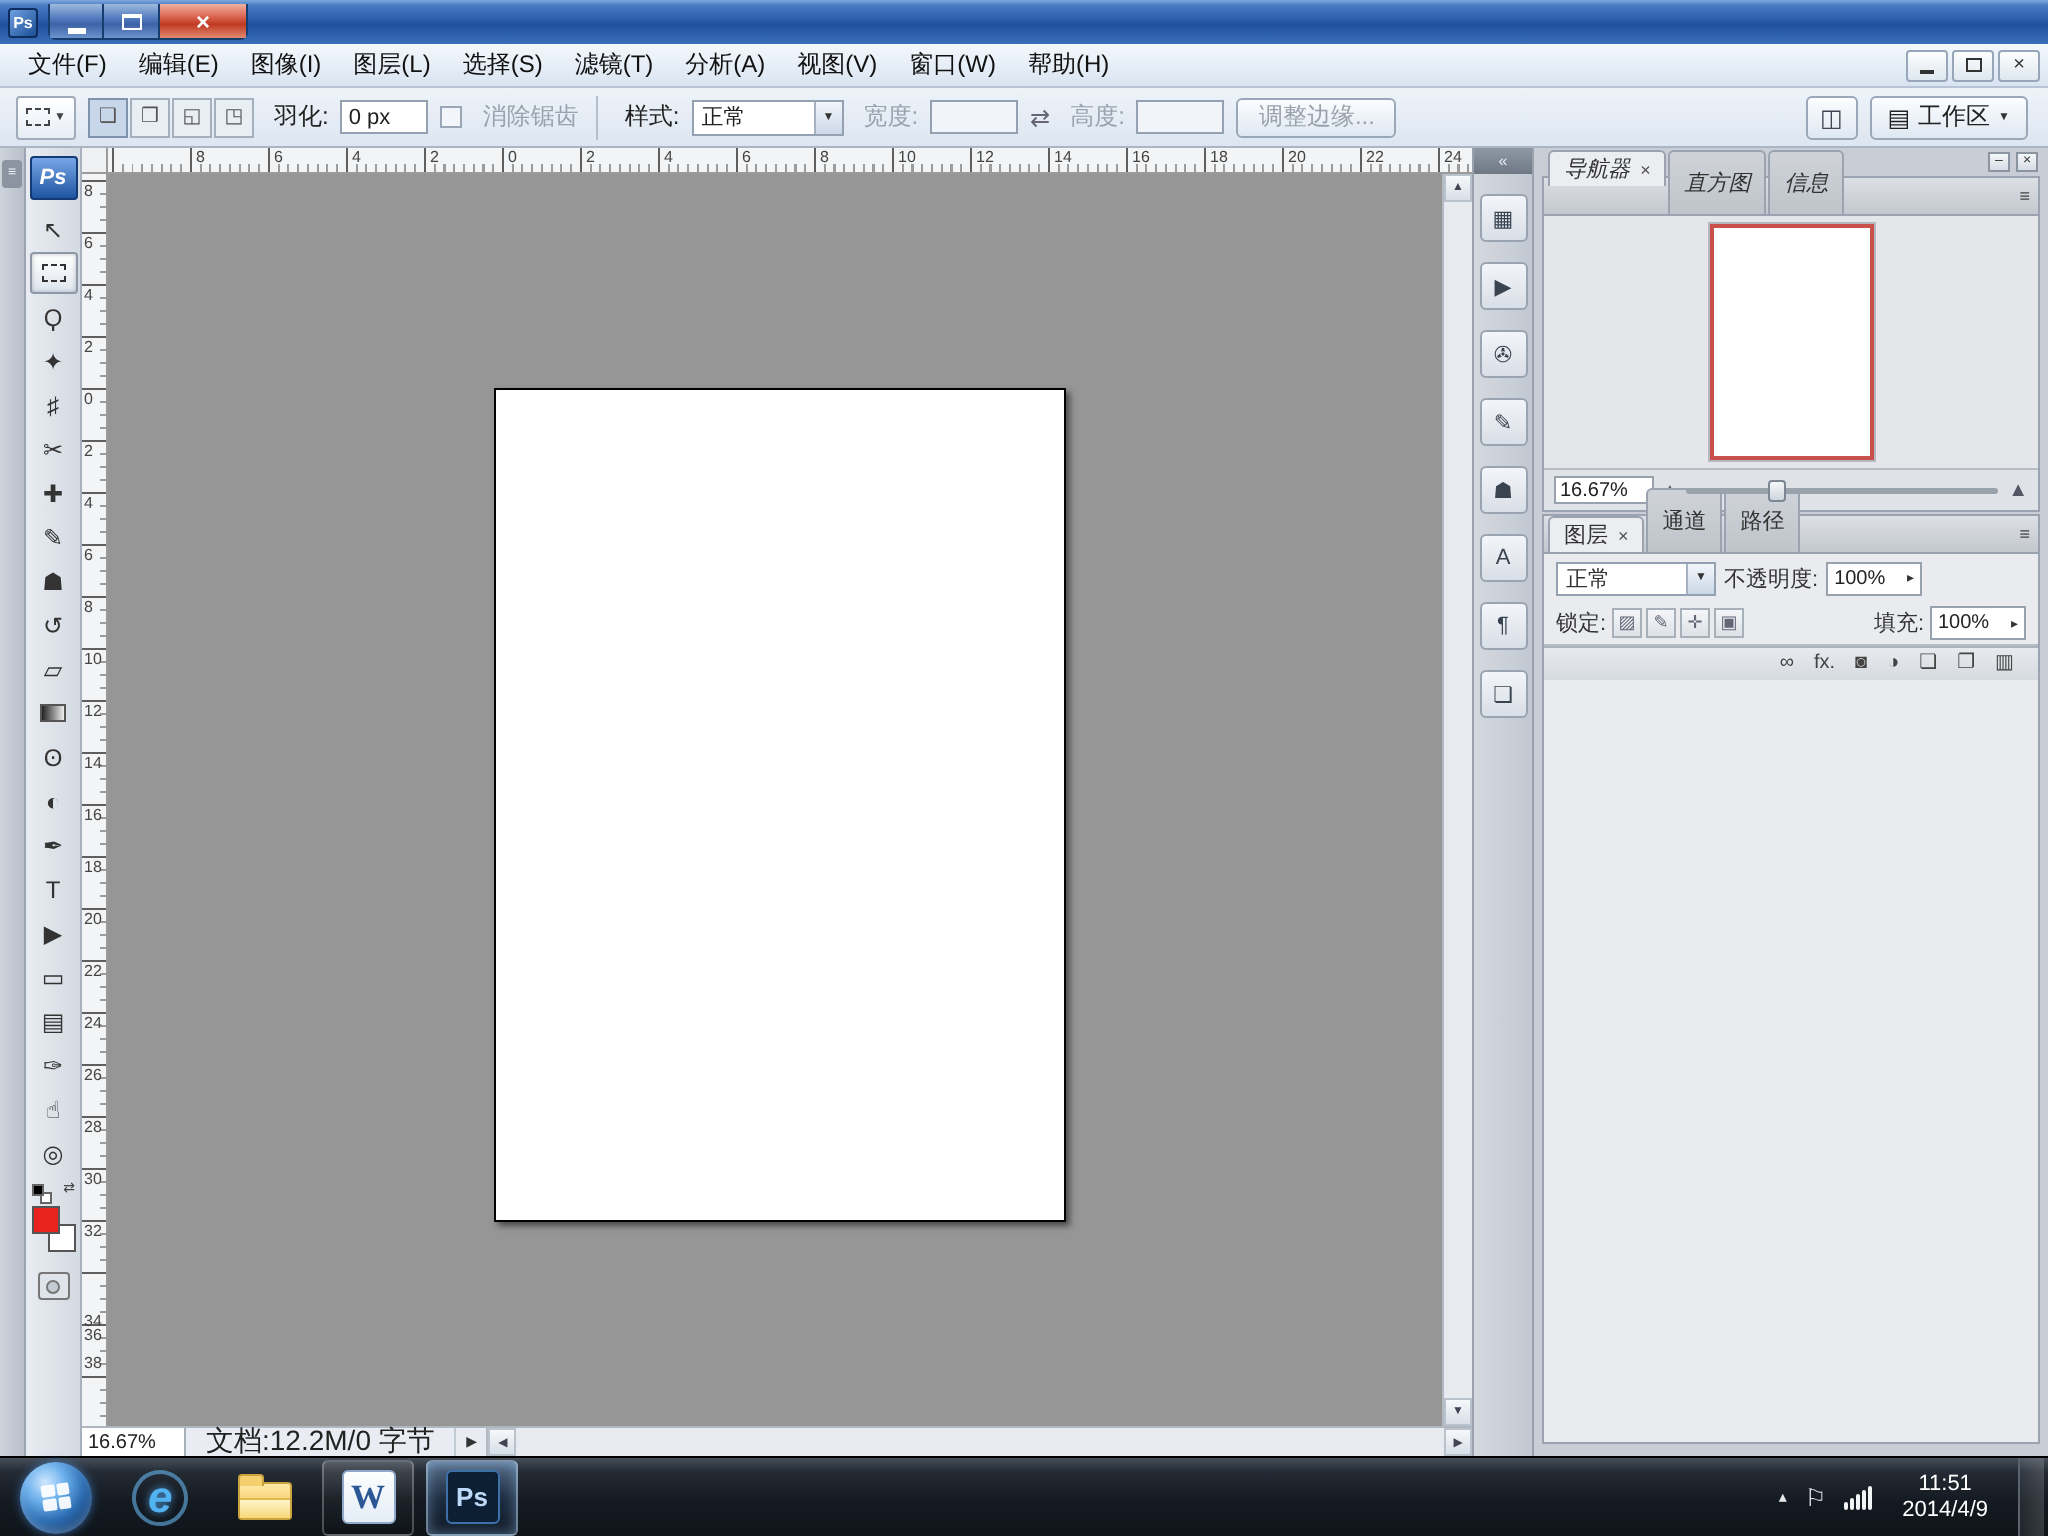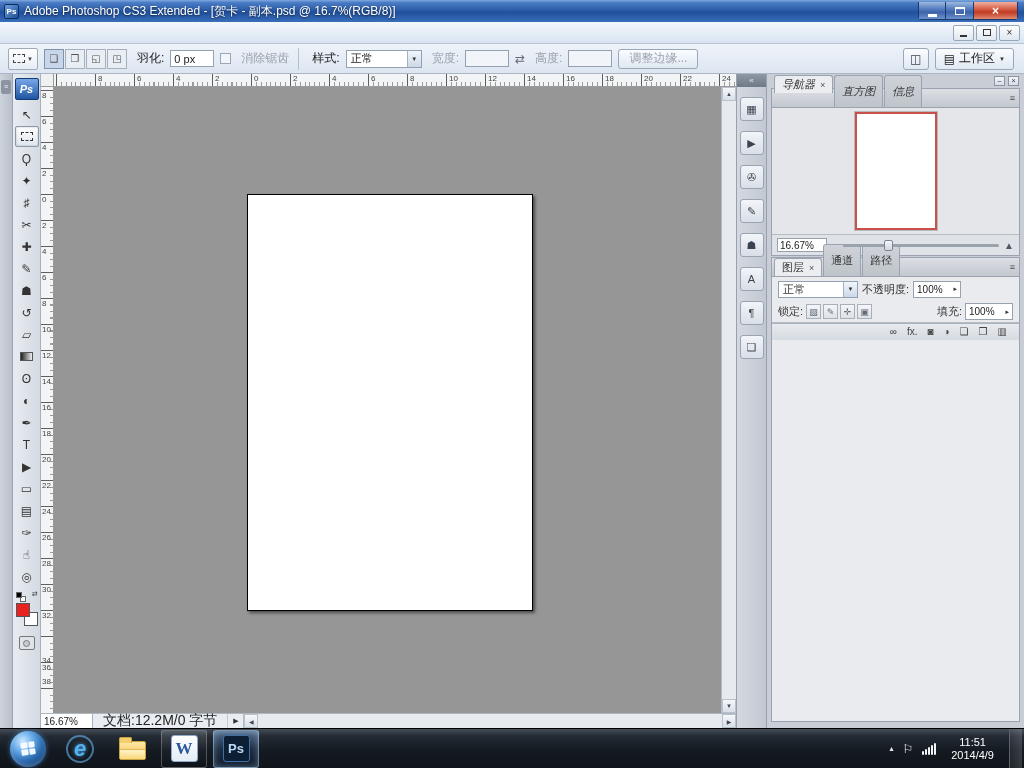--- a/index.html
+++ b/index.html
@@ -247,35 +247,47 @@
   .show-desktop { width:13px; height:40px; border-left:1px solid #5a6470;
     background:linear-gradient(90deg,rgba(255,255,255,.07),rgba(255,255,255,.16)); flex:none; }
 </style>
 </head>
 <body>
 
 <div id="screen">
 
   <div class="titlebar">
     <span class="app-icon">Ps</span>
-    <span class="title-text">Adobe Photoshop CS3 Extended - [贺卡 - 副本.psd @ 16.7%(RGB/8)]</span>
     <span class="win-buttons">
       <span class="win-btn">
           <span class="ico-min"></span>
         </span>
       <span class="win-btn">
           <span class="ico-max"></span>
         </span>
       <span class="win-btn close">
           <span>×</span>
         </span>
     </span>
   </div>
 
   <div class="menubar">
+    <ul>
+
+    <li class="menu-item">文件(F)</li>
+        <li class="menu-item">编辑(E)</li>
+        <li class="menu-item">图像(I)</li>
+        <li class="menu-item">图层(L)</li>
+        <li class="menu-item">选择(S)</li>
+        <li class="menu-item">滤镜(T)</li>
+        <li class="menu-item">分析(A)</li>
+        <li class="menu-item">视图(V)</li>
+        <li class="menu-item">窗口(W)</li>
+        <li class="menu-item">帮助(H)</li>
+      </ul>
     <span class="mdi-buttons">
       <span class="mdi-btn">
           <span class="mdi-ico-min"></span>
         </span>
       <span class="mdi-btn">
           <span class="mdi-ico-restore"></span>
         </span>
       <span class="mdi-btn close">
           <span>×</span>
         </span>

